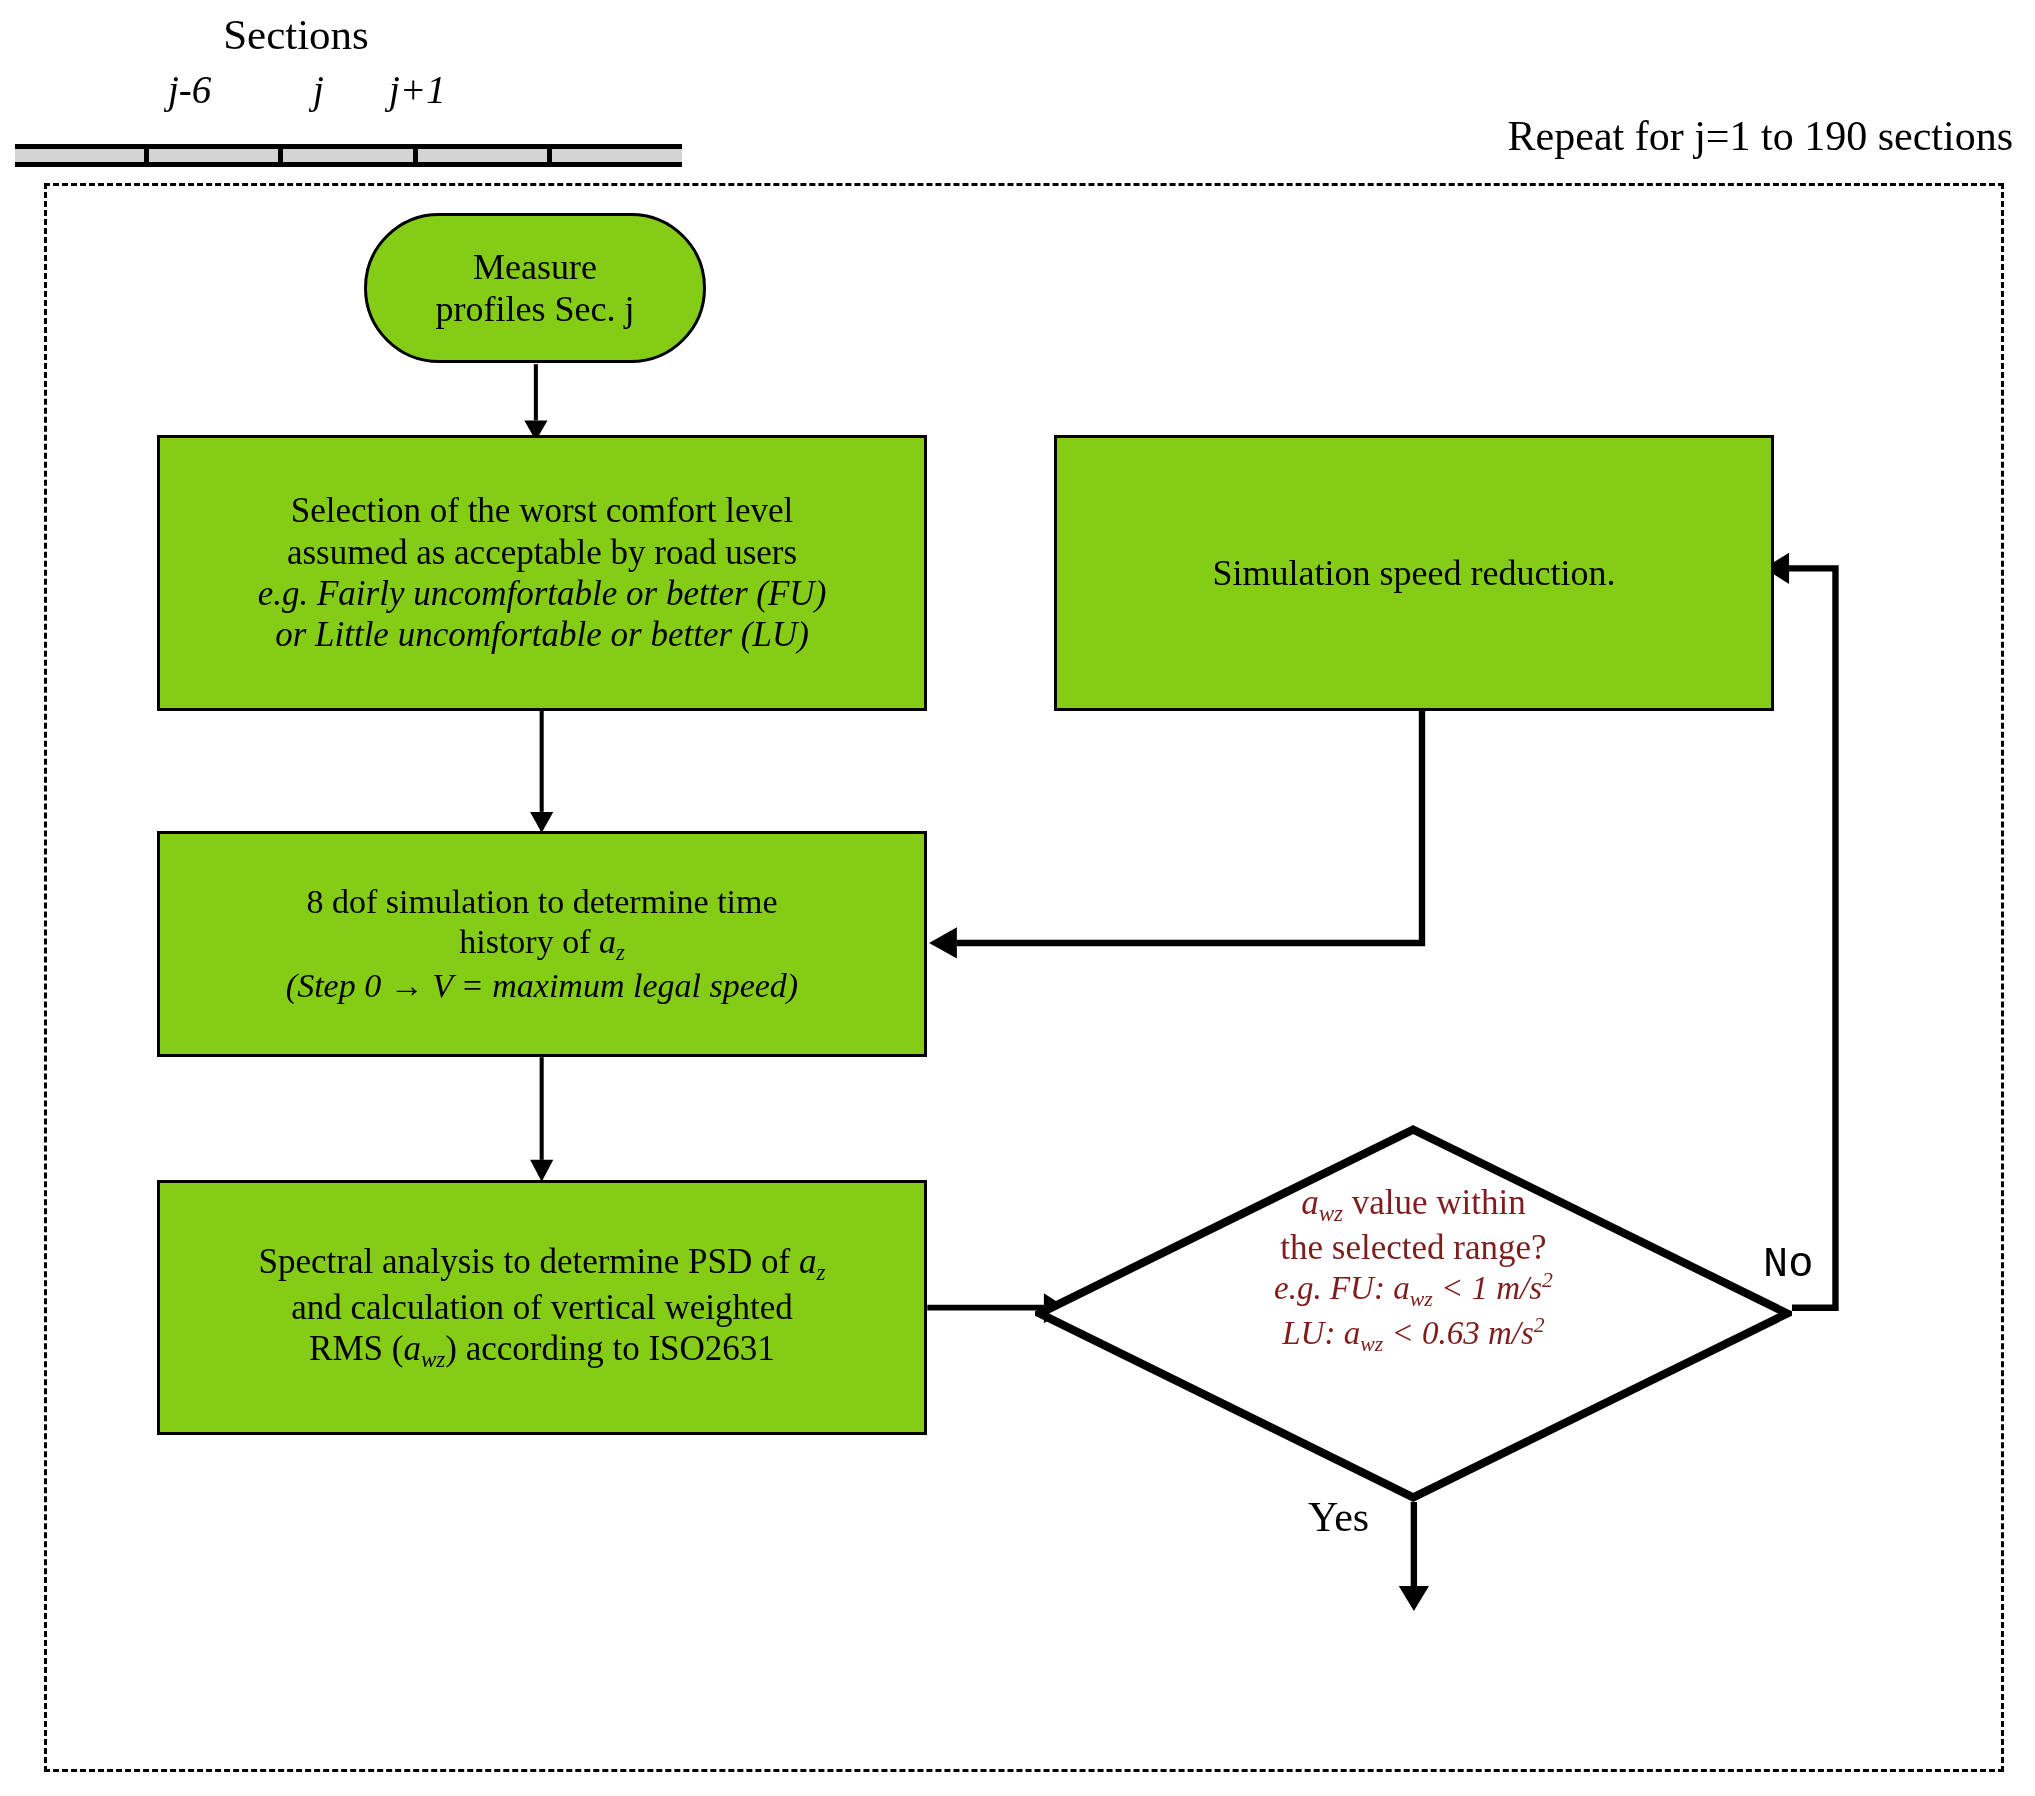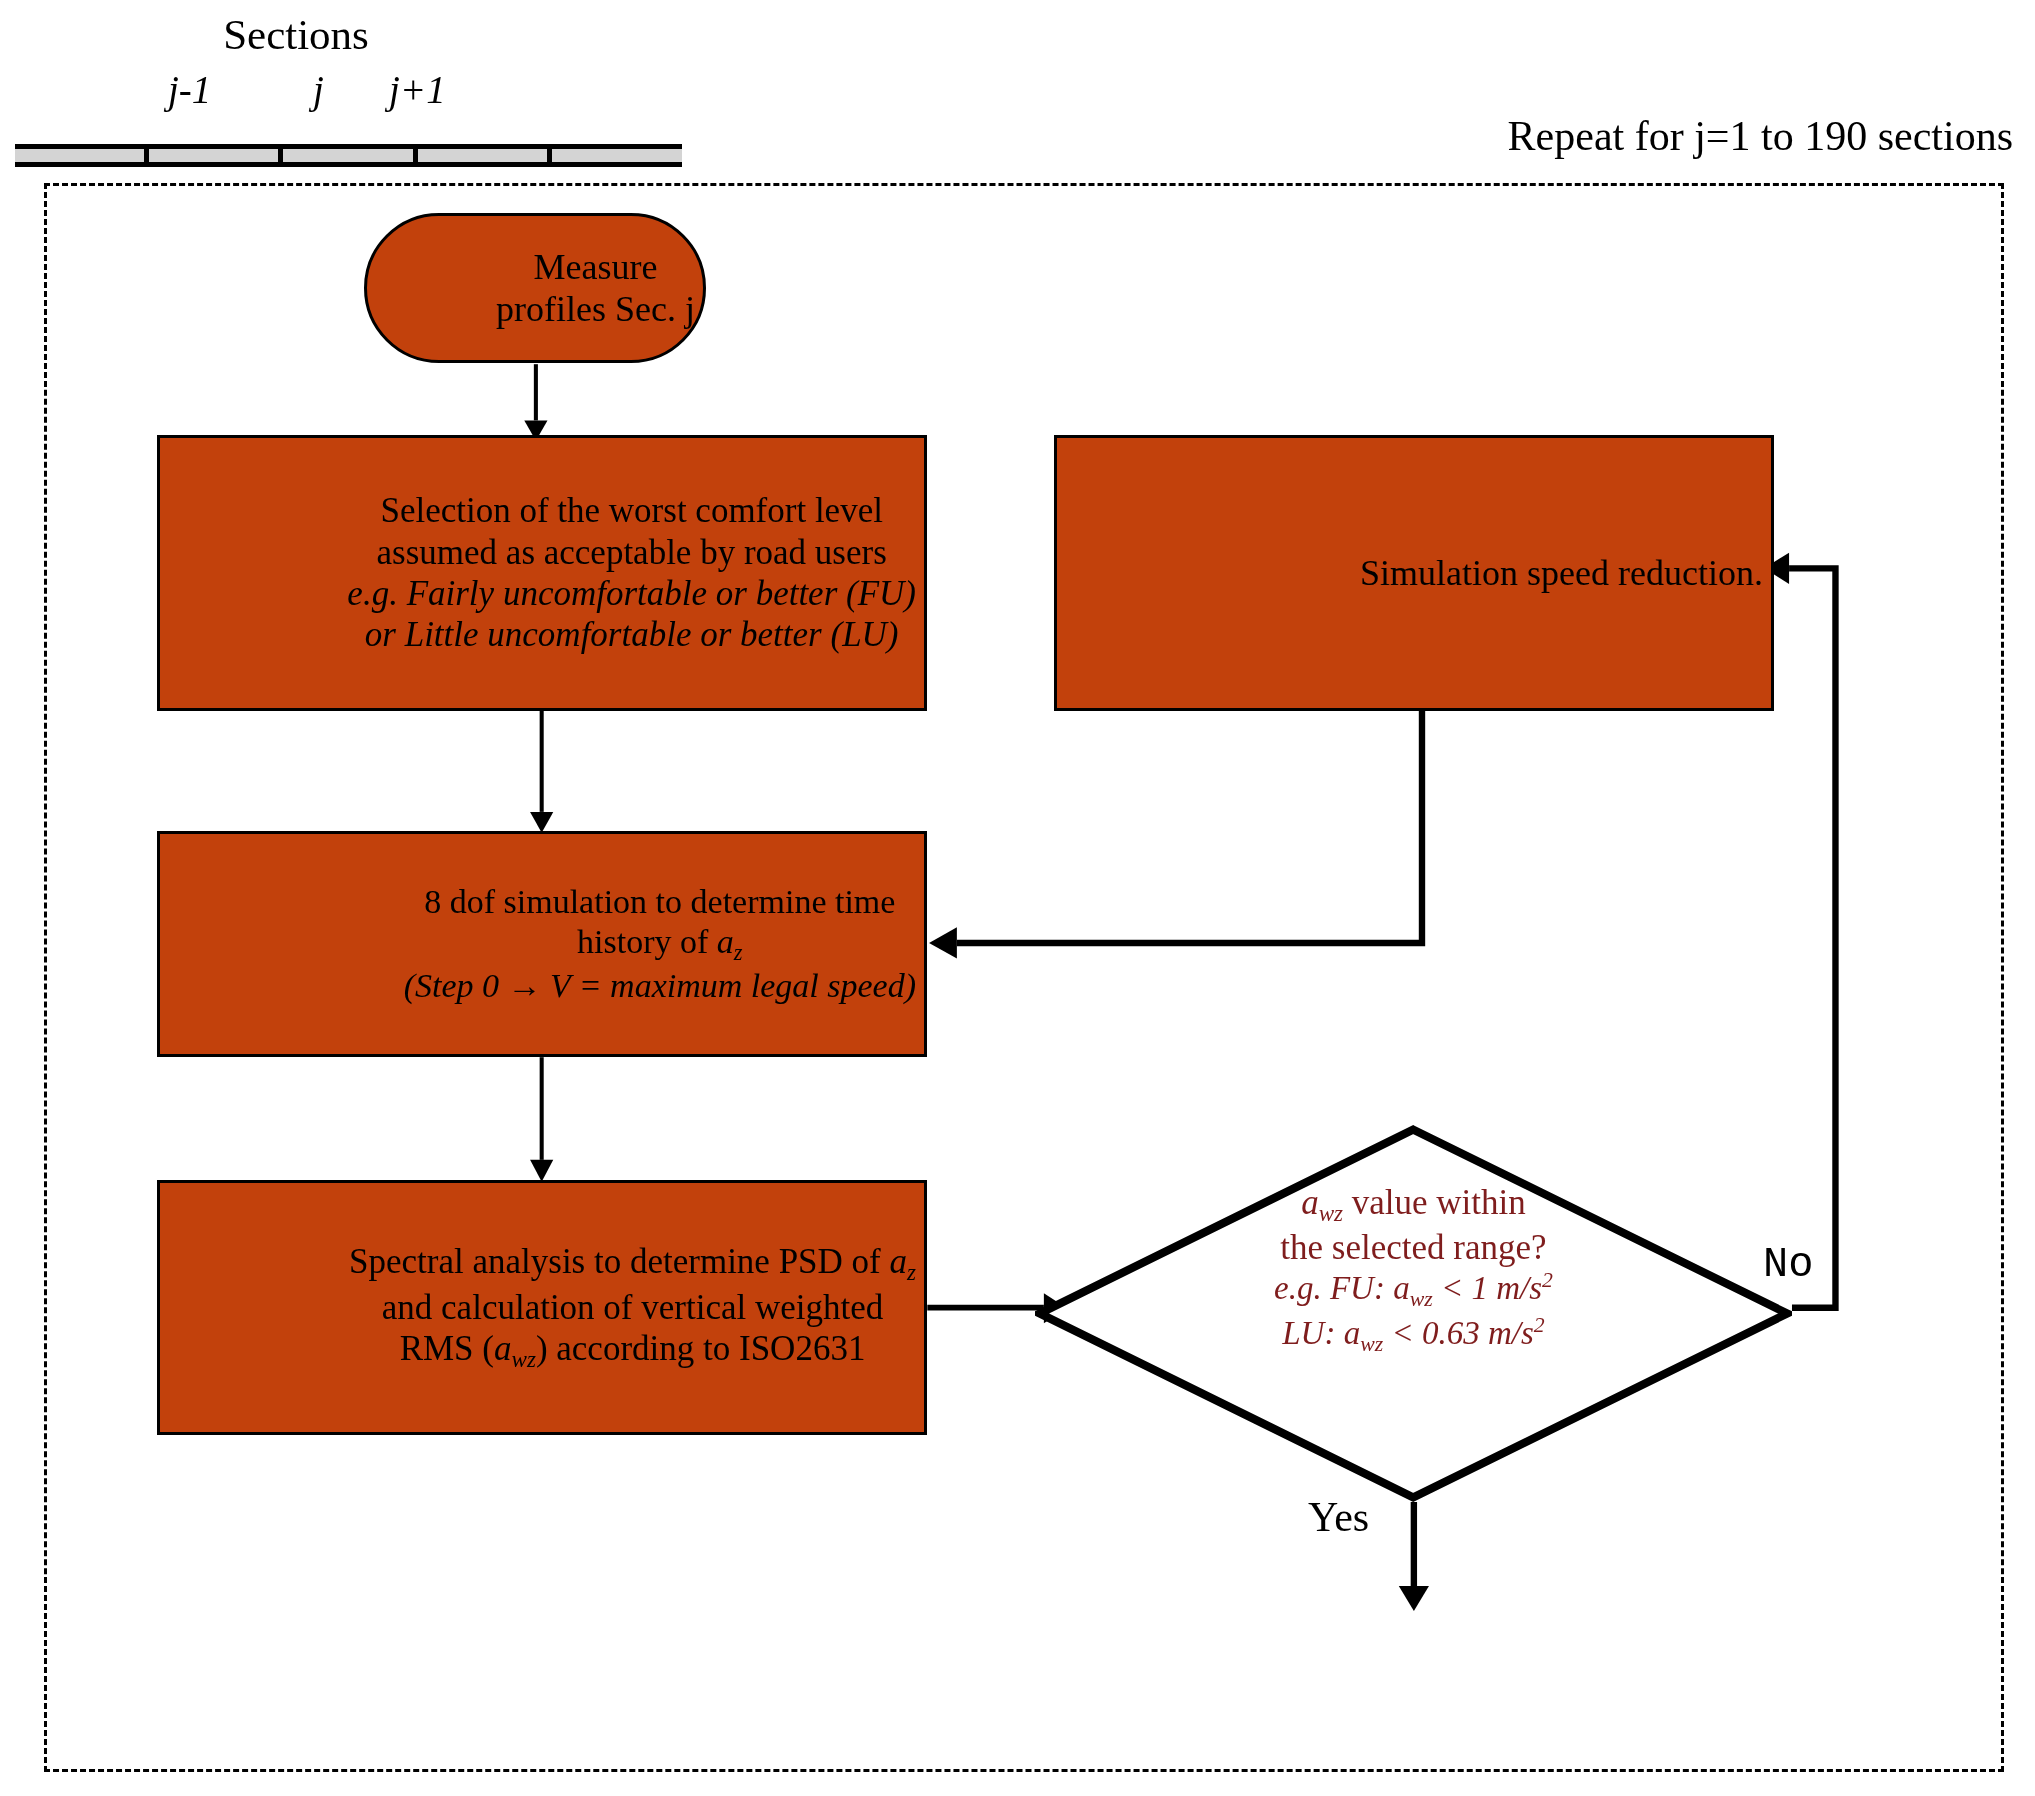--- a/index.html
+++ b/index.html
@@ -36,22 +36,22 @@
   }
 
   
   #loop-boundary{
     position:absolute;left:44px;top:183px;width:1960px;height:1589px;
     border:3.5px dashed #000;box-sizing:border-box;background:transparent;
   }
 
   
   .node{
-    position:absolute;box-sizing:border-box;background:#c2410c;border:3.5px solid #000;
-    display:flex;align-items:center;justify-content:flex-end;text-align:center;color:#000;
+    position:absolute;box-sizing:border-box;background:#84cc16;border:3.5px solid #000;
+    display:flex;align-items:center;justify-content:center;text-align:center;color:#000;
   }
   .node .txt{line-height:1.18;font-size:35px;padding:0 8px;}
   .term{border-radius:75px;}
   .it{font-style:italic;}
   .sub{font-size:0.66em;vertical-align:-0.32em;font-style:italic;}
   .sup{font-size:0.66em;vertical-align:0.55em;}
 
   
   #node-measure{left:364px;top:213px;width:342px;height:150px;}
   #node-measure .txt{font-size:36px;}
@@ -92,21 +92,21 @@
   #connectors{position:absolute;left:0;top:0;width:2035px;height:1796px;pointer-events:none;}
 </style>
 </head>
 <body>
 
 <div id="stage">
 
   <div id="sections-title">Sections</div>
 
   <div id="sections-labels">
-    <span class="lbl-jm1">j-1</span>
+    <span class="lbl-jm1">j-6</span>
     <span class="lbl-j">j</span>
     <span class="lbl-jp1">j+1</span>
   </div>
 
   <div id="road-strip">
     <div class="seg"></div>
     <div class="seg"></div>
     <div class="seg"></div>
     <div class="seg"></div>
     <div class="seg"></div>

